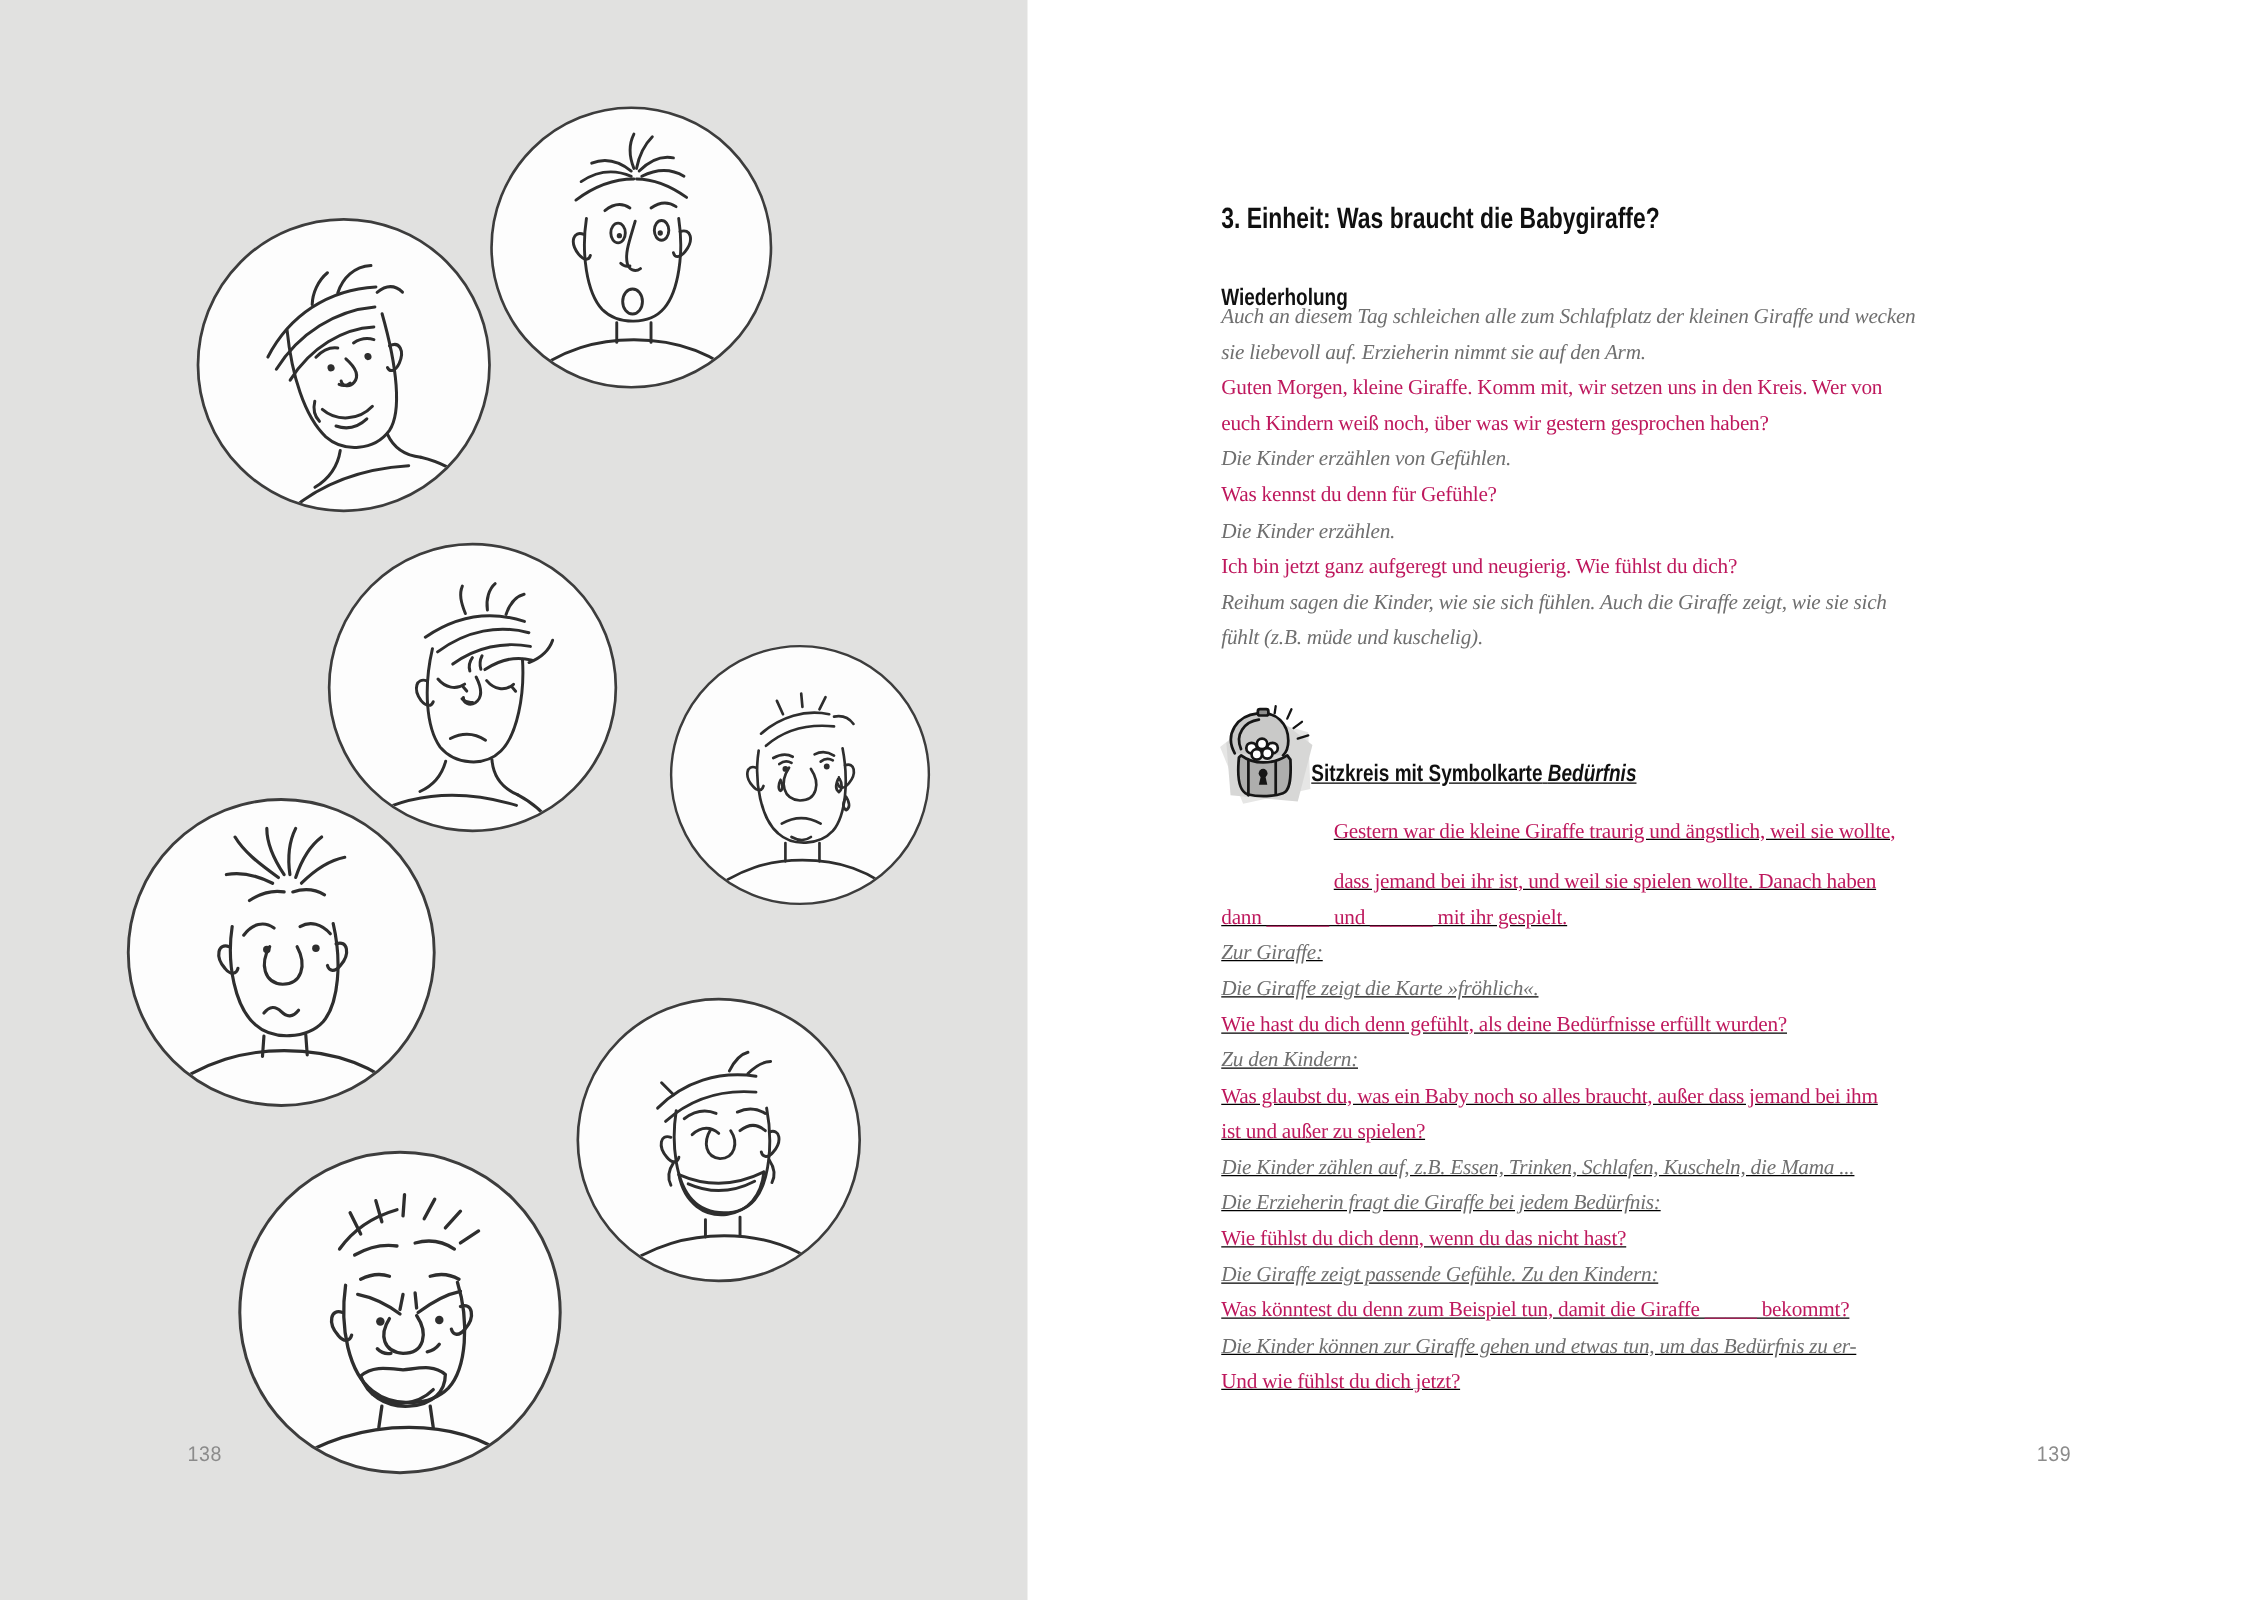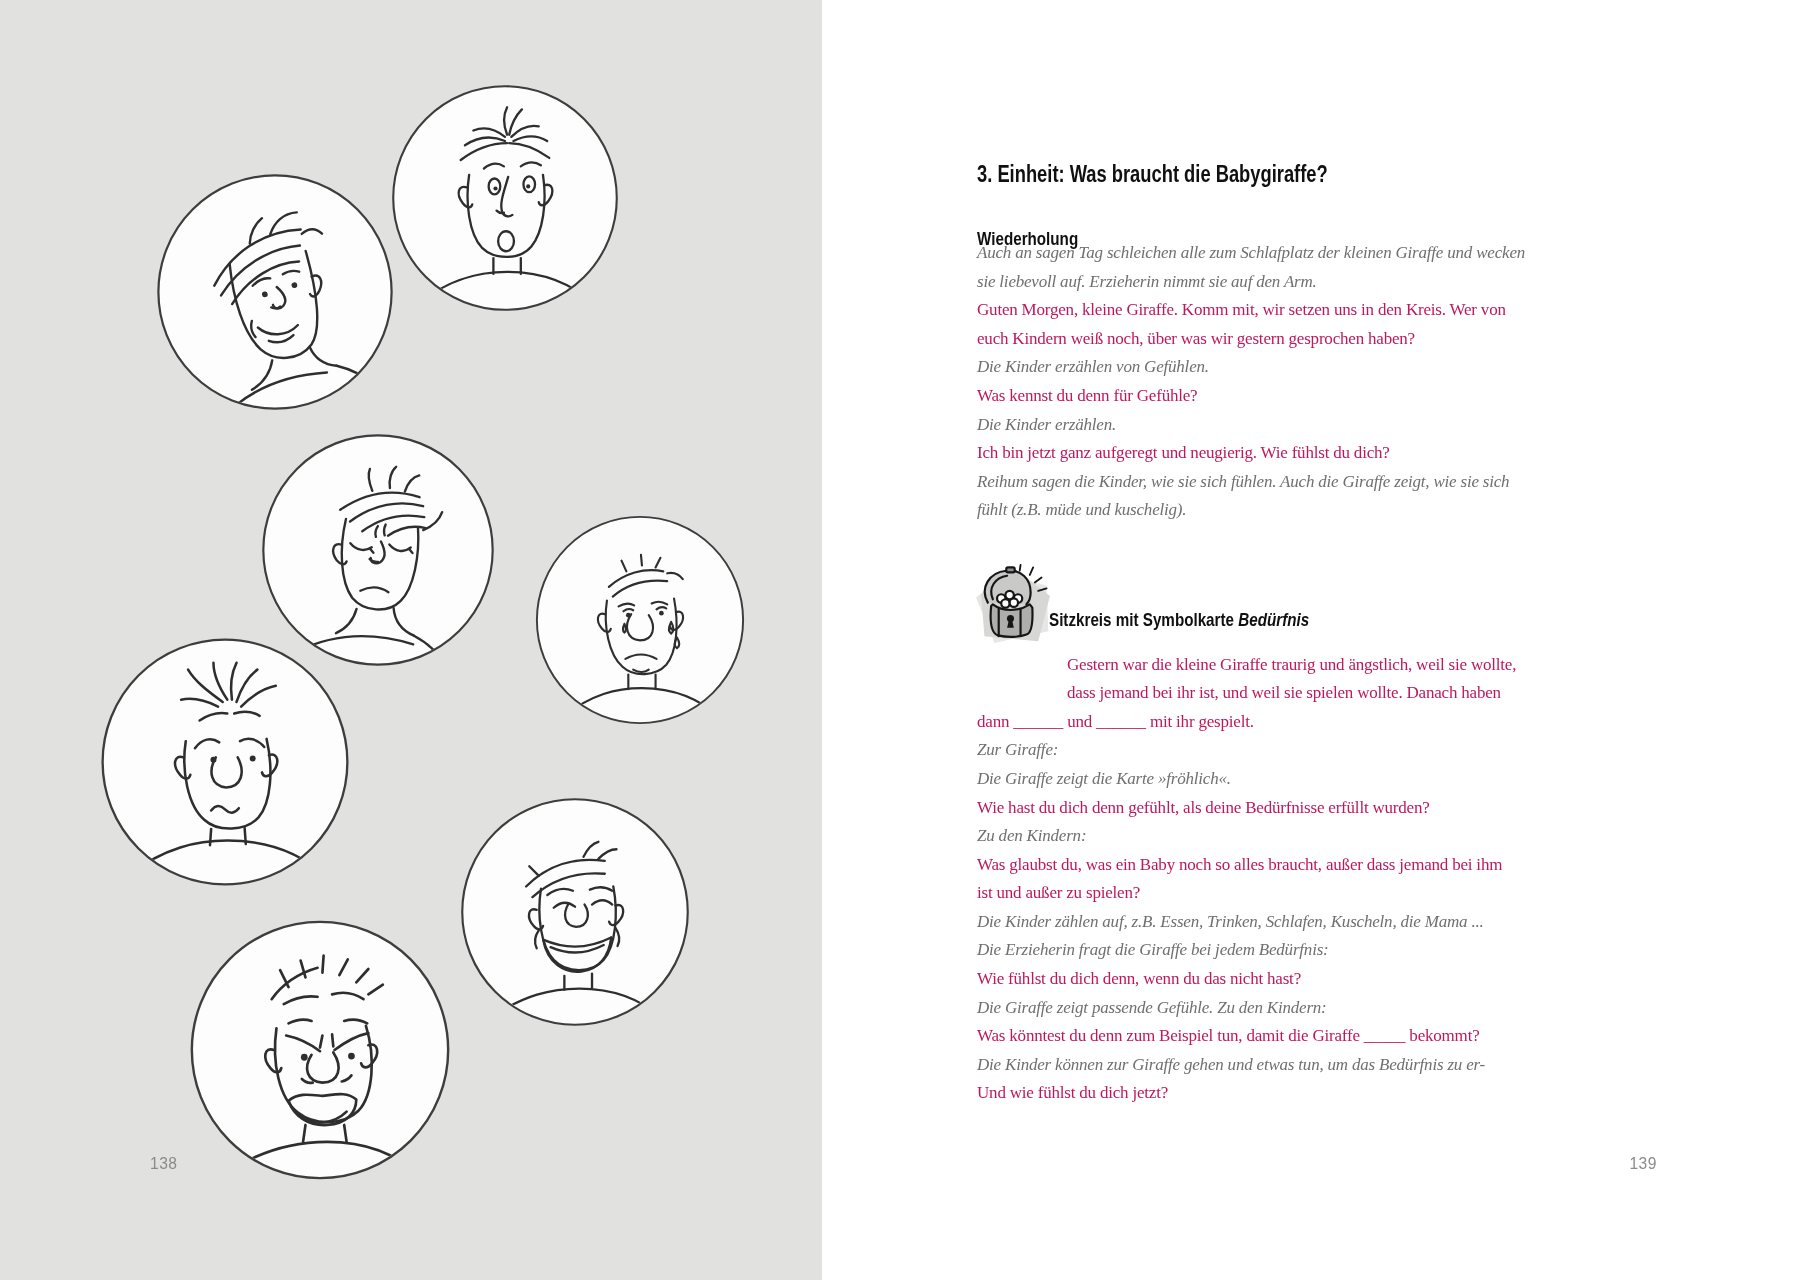--- a/index.html
+++ b/index.html
@@ -17,25 +17,25 @@
 
   .title{position:absolute;left:82px;top:144px;font-family:"Liberation Sans",sans-serif;
          font-weight:bold;font-size:23.5px;line-height:28px;color:#101010;white-space:nowrap;
          transform:scaleX(.78);transform-origin:left top;letter-spacing:0;}
   .h2{font-family:"Liberation Sans",sans-serif;font-weight:bold;font-size:19px;color:#101010;
       white-space:nowrap;transform:scaleX(.8);transform-origin:left top;}
   .h2 em{font-style:italic;}
   .wieder{position:absolute;left:82px;top:211px;line-height:24px;}
 
   .bodyA{position:absolute;left:82px;top:239px;}
-  .secB{position:absolute;left:82px;top:589px;}
+  .secB{position:absolute;left:82px;top:589px;text-decoration:underline;}
   .secB .h2{line-height:30px;padding-left:90px;}
   .line{font-size:17px;line-height:28.6px;color:#be185d;white-space:nowrap;letter-spacing:-0.2px;}
   .stage{font-style:italic;color:#6f6f6f;}
-  .indent{padding-left:90px;}
+  .indent{padding-left:90px;margin-top:12px;}
 
   .chest-icon{position:absolute;left:76px;top:562px;width:84px;height:88px;}
   .chest-icon svg{display:block;width:100%;height:100%;}
 </style>
 </head>
 <body>
 
 <div class="spread">
 
   <div class="page-left">
@@ -305,21 +305,21 @@
     <div class="folio" style="left:150px;top:1154px;">138</div>
   </div>
 
   <div class="page-right">
 
     <h1 class="title">3. Einheit: Was braucht die Babygiraffe?</h1>
 
     <h2 class="h2 wieder">Wiederholung</h2>
 
     <div class="bodyA">
-      <div class="line stage">Auch an sagen Tag schleichen alle zum Schlafplatz der kleinen Giraffe und wecken</div>
+      <div class="line stage">Auch an diesem Tag schleichen alle zum Schlafplatz der kleinen Giraffe und wecken</div>
       <div class="line stage">sie liebevoll auf. Erzieherin nimmt sie auf den Arm.</div>
       <div class="line">Guten Morgen, kleine Giraffe. Komm mit, wir setzen uns in den Kreis. Wer von</div>
       <div class="line">euch Kindern weiß noch, über was wir gestern gesprochen haben?</div>
       <div class="line stage">Die Kinder erzählen von Gefühlen.</div>
       <div class="line">Was kennst du denn für Gefühle?</div>
       <div class="line stage">Die Kinder erzählen.</div>
       <div class="line">Ich bin jetzt ganz aufgeregt und neugierig. Wie fühlst du dich?</div>
       <div class="line stage">Reihum sagen die Kinder, wie sie sich fühlen. Auch die Giraffe zeigt, wie sie sich</div>
       <div class="line stage">fühlt (z.B. müde und kuschelig).</div>
     </div>

